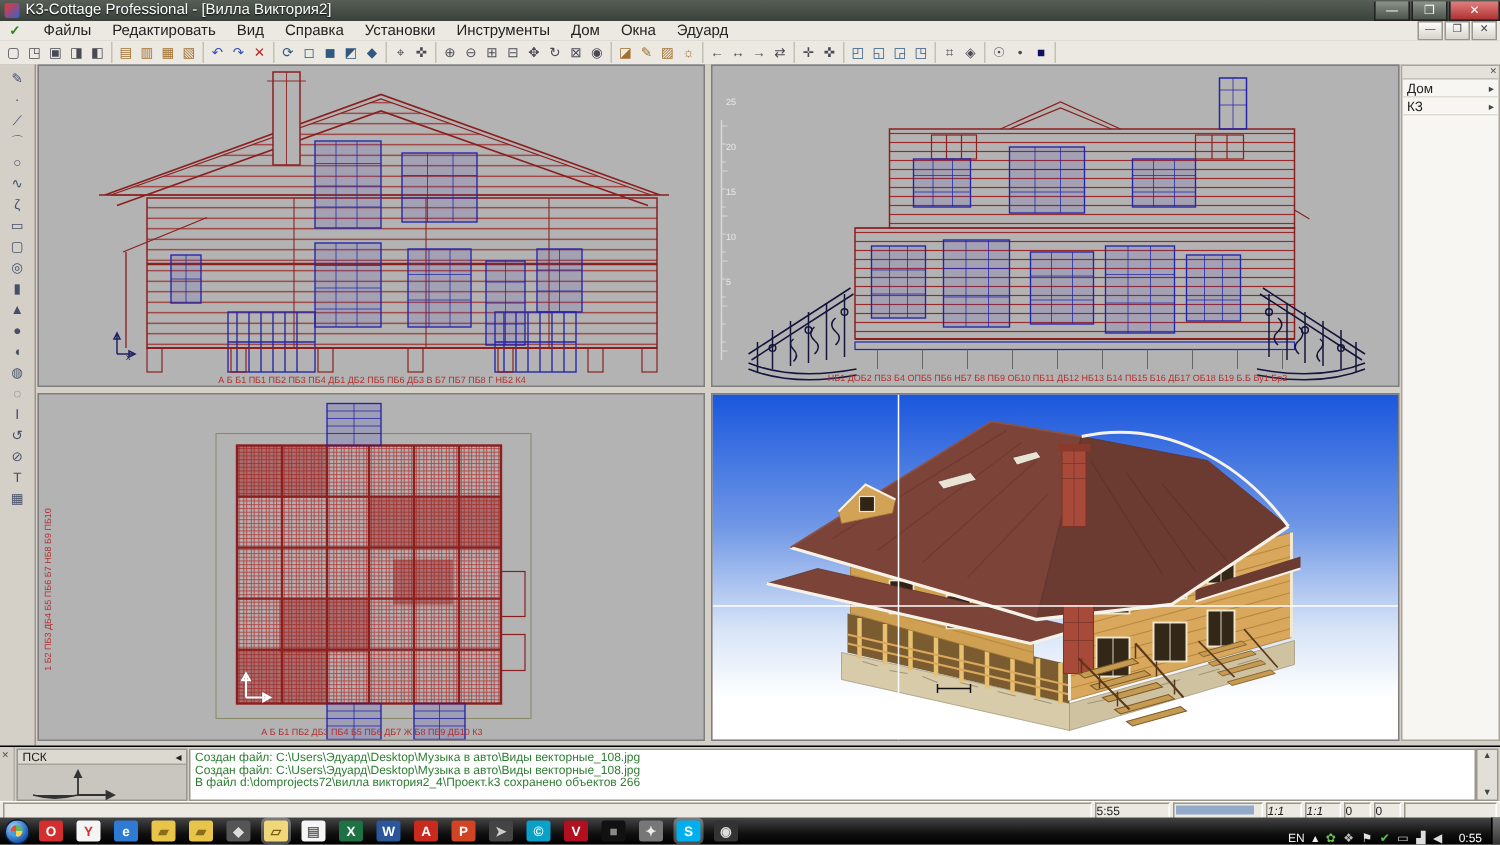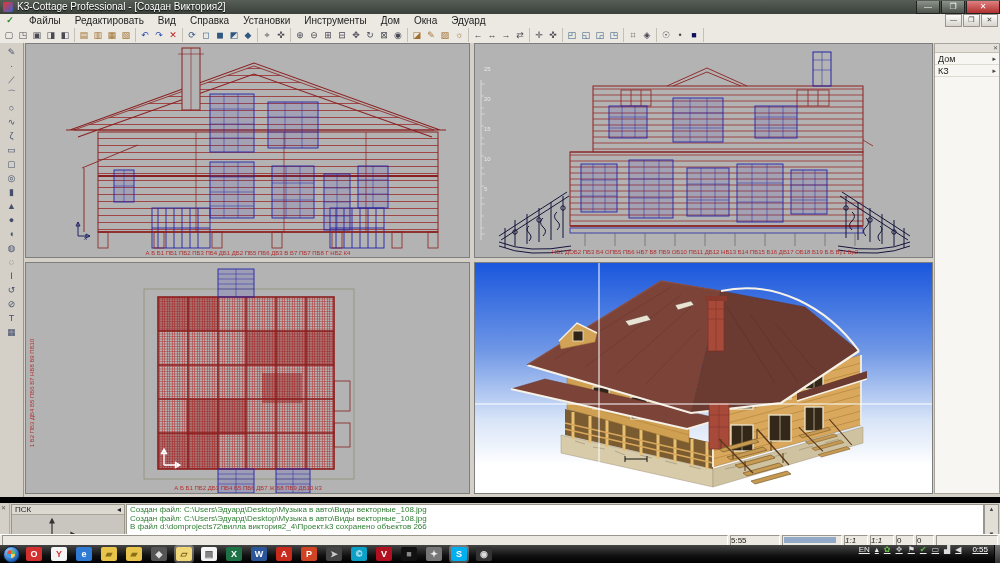--- a/index.html
+++ b/index.html
@@ -49,21 +49,21 @@
   
   .rightpanel{position:absolute;left:934px;top:0;width:66px;height:451px;background:#f7f6f2;
     border:1px solid #a8a49a;box-sizing:border-box;}
   .rp-head{height:8px;background:#e4e1da;border-bottom:1px solid #c4c0b6;position:relative;}
   .rp-close{position:absolute;right:1px;top:0;font-size:6px;line-height:8px;color:#555;}
   .rpi{display:flex;justify-content:space-between;align-items:center;height:11px;
     border-bottom:1px solid #dedbd2;font-size:9px;color:#222;padding:0 3px;}
   .rpc{font-size:7px;color:#444;}
   
   .console{position:absolute;left:0;top:497px;width:1000px;height:37px;background:#d4d0c8;
-    border-top:6px solid #000000;display:flex;}
+    border-top:1px solid #000000;display:flex;}
   .con-grip{width:9px;border-right:1px solid #b0aca2;position:relative;}
   .con-grip .x{position:absolute;top:1px;left:1px;font-size:6px;color:#555;}
   .psk{width:112px;border:1px solid #9a968c;margin:1px;background:#c9c6bf;}
   .psk-head{height:9px;font-size:8px;line-height:9px;padding:0 3px;display:flex;justify-content:space-between;color:#222;background:#dcd9d1;border-bottom:1px solid #a8a49a;}
   .psk-body{height:24px;}
   .con-text{flex:1;background:#ffffff;border:1px solid #9a968c;margin:1px 0;padding:1px 3px;overflow:hidden;}
   .cline{font-size:8px;line-height:8.5px;color:#2e7d32;white-space:nowrap;}
   .con-prompt{font-size:8px;line-height:8.5px;color:#111;}
   .caret{display:inline-block;width:1px;height:8px;background:#111;vertical-align:middle;margin-left:1px;}
   .con-sb{width:13px;background:#e2dfd8;border:1px solid #9a968c;margin:1px 1px 1px 0;display:flex;flex-direction:column;justify-content:space-between;align-items:center;}
@@ -83,35 +83,35 @@
   .taskbar{position:absolute;left:0;top:545px;width:1000px;height:18px;
     background:linear-gradient(#454545,#101010 60%,#000);display:flex;align-items:center;}
   .orb{width:15px;height:15px;border-radius:50%;margin:0 6px 0 3px;
     background:radial-gradient(circle at 35% 30%,#9fd4ff,#1a5cb0 70%,#0a3a78);
     border:1px solid #061f3e;position:relative;flex:0 0 auto;}
   .orb .flag{position:absolute;left:3px;top:3px;width:8px;height:8px;border-radius:50%;
     background:conic-gradient(#5eb95e 0 90deg,#ffd24d 0 180deg,#3aa0e8 0 270deg,#e8503a 0);}
   .tba{width:16px;height:14px;border-radius:2px;font-size:9px;font-weight:bold;line-height:14px;
     text-align:center;margin-right:9px;flex:0 0 auto;}
   .tba.act{box-shadow:0 0 0 2px rgba(255,255,255,0.3);}
-  .tray{margin-left:auto;display:flex;align-items:flex-start;color:#eee;font-size:8px;text-decoration:underline;}
+  .tray{margin-left:auto;display:flex;align-items:flex-end;color:#eee;font-size:8px;}
   .tray .lang{margin-right:5px;}
   .tri{margin-right:5px;font-size:8px;}
   .clock{margin:0 6px;color:#fff;font-size:8px;}
   .showdesk{width:5px;height:18px;background:linear-gradient(#777,#333);border-left:1px solid #000;}
   .dimtext{fill:#b03030;font-size:6px;font-family:"Liberation Sans",sans-serif;}
 </style>
 </head>
 <body>
 
 <div id="app">
 
   <div class="titlebar">
     <div class="app-ico"></div>
-    <div class="title-text">K3-Cottage Professional - [Создан Виктория2]</div>
+    <div class="title-text">K3-Cottage Professional - [Вилла Виктория2]</div>
     <div class="win-btns">
       <div class="wbtn">—</div>
       <div class="wbtn">❐</div>
       <div class="wbtn close">✕</div>
     </div>
   </div>
 
   <div class="menubar">
     <div class="menu-logo">✓</div>
     <div style="display:flex">

